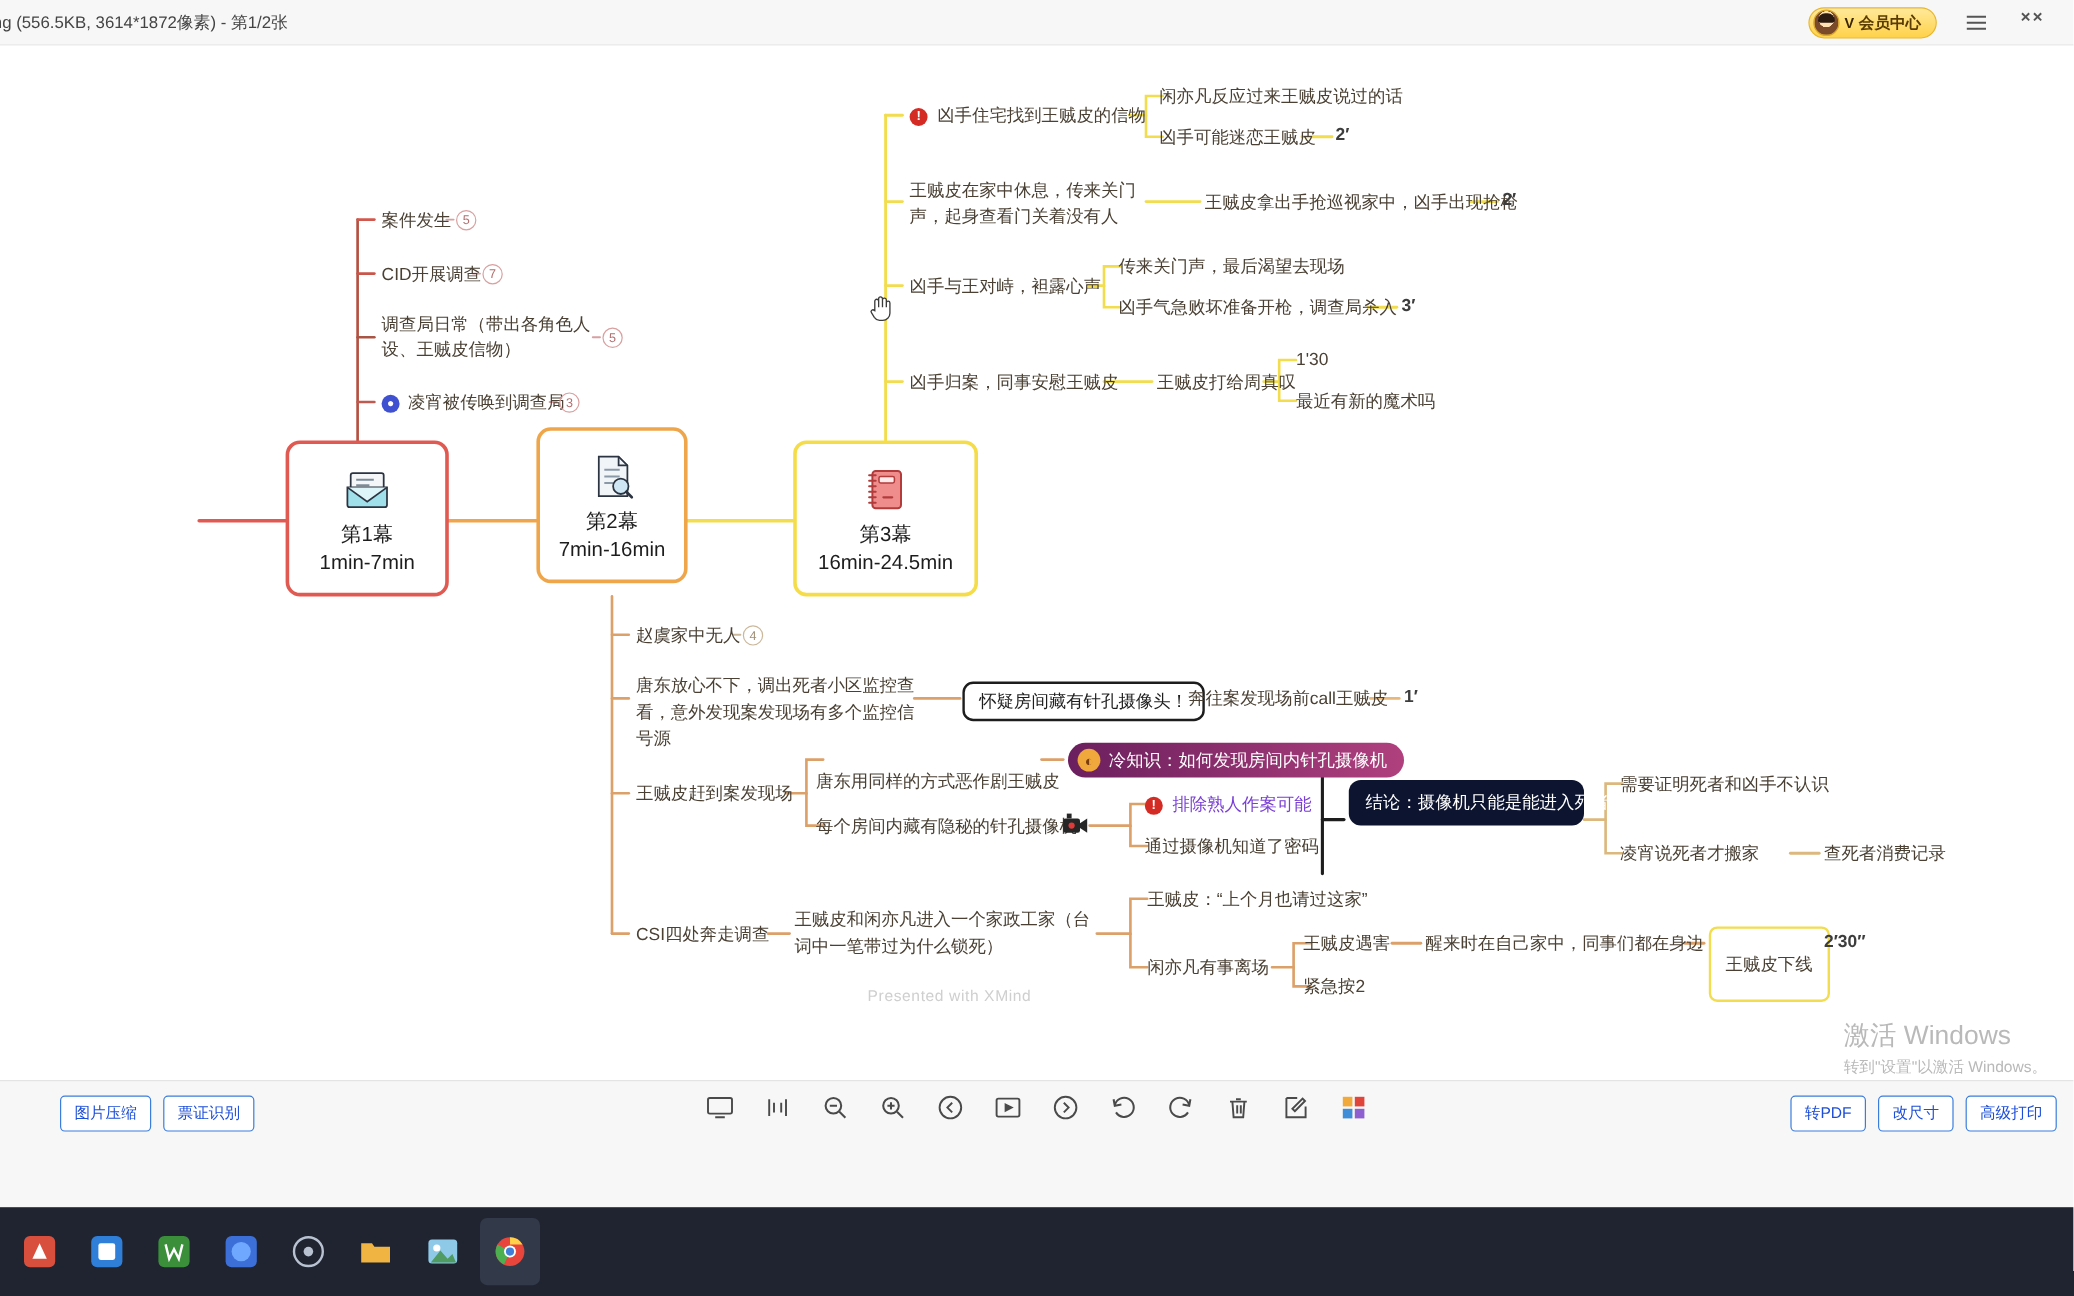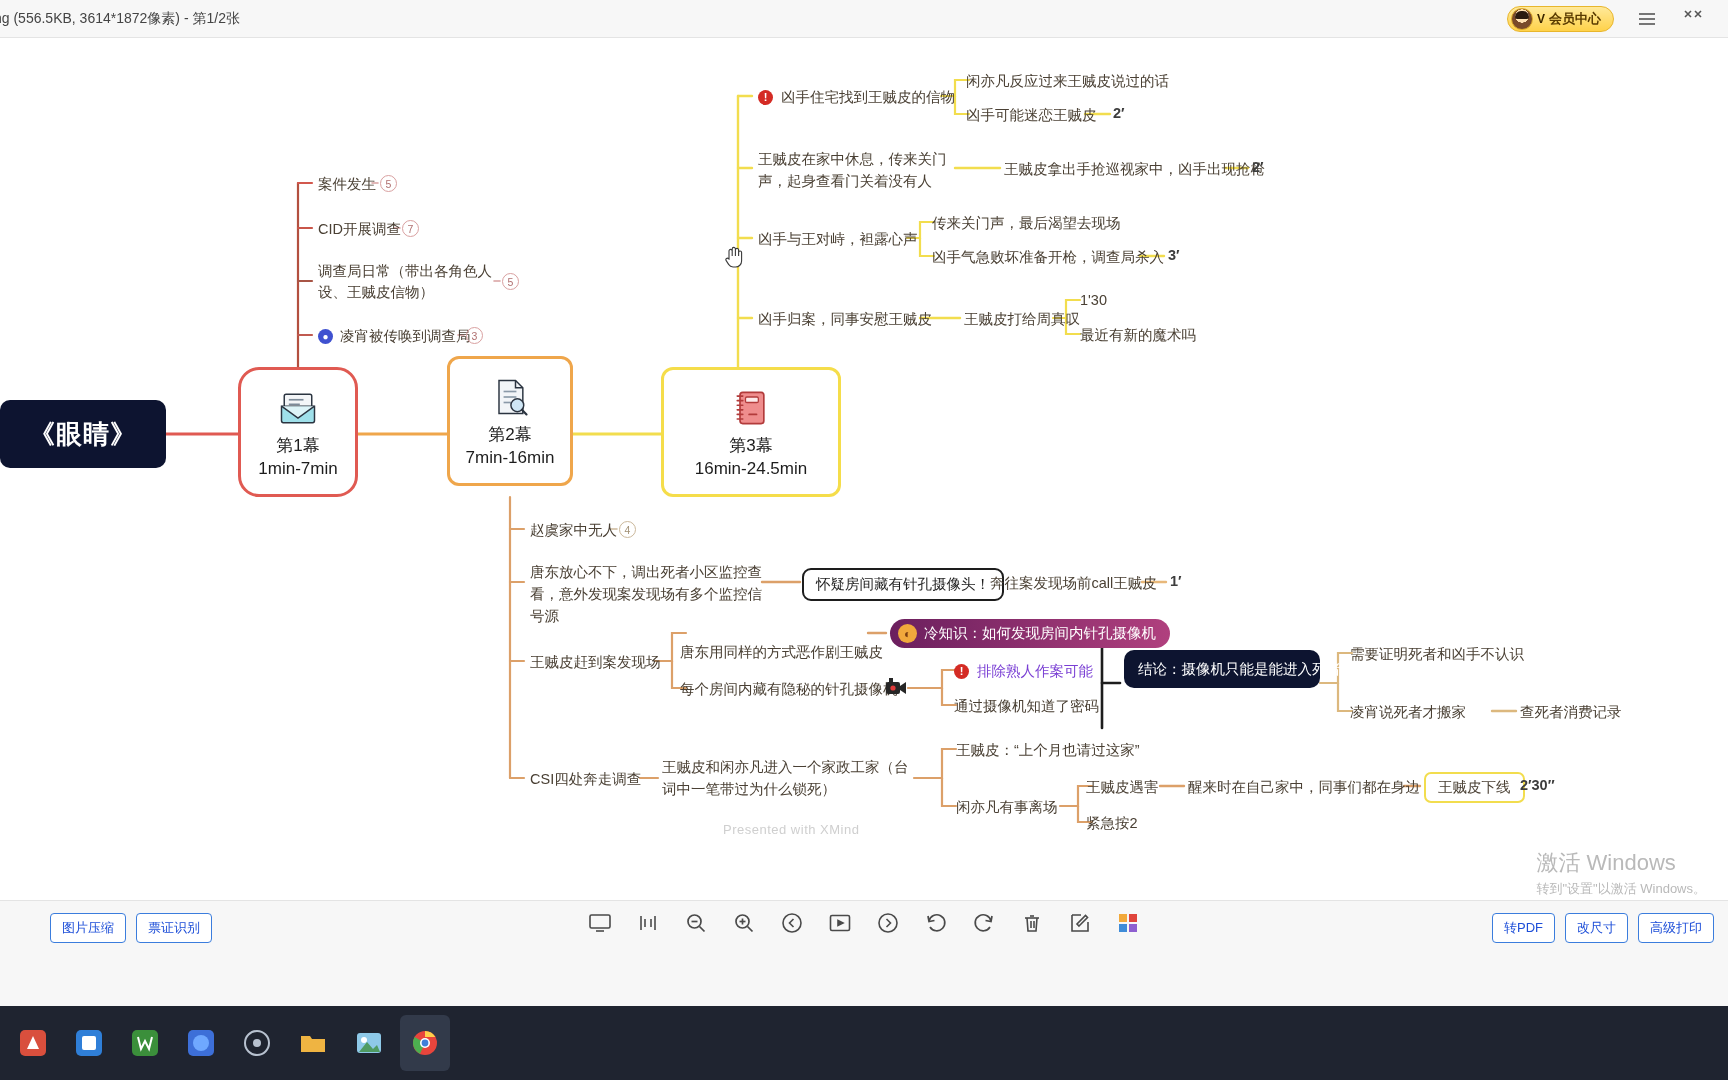--- a/index.html
+++ b/index.html
@@ -64,23 +64,23 @@
   
   .act {
     background:#fff; border:3px solid #e05a52; border-radius:12px;
     display:flex; flex-direction:column; align-items:center; justify-content:center;
     gap:2px; padding:8px 10px;
   }
   .act .act-ic { width:44px; height:44px; margin-bottom:2px; }
   .act .act-t1 { font-size:17px; color:#1d1d1d; }
   .act .act-t2 { font-size:17px; color:#1d1d1d; }
 
-  #act1 { left:238px; top:329px; width:120px; height:130px; border-color:#e05a52;border-radius:21px; }
+  #act1 { left:238px; top:329px; width:136px; height:130px; border-color:#e05a52; }
   #act2 { left:447px; top:318px; width:126px; height:130px; border-color:#efa64b; }
-  #act3 { left:661px; top:329px; width:180px; height:130px; border-color:#f5dd4a; }
+  #act3 { left:661px; top:329px; width:154px; height:130px; border-color:#f5dd4a;border-radius:11px; }
 
   
   .leaf { font-size:14.5px; color:#4a4034; line-height:1.45; }
   .leaf.two { white-space:normal; }
 
   
   .badge-circle{
     display:inline-flex; align-items:center; justify-content:center;
     width:17px;height:17px;border-radius:50%;
     border:1px solid #d9a0a0; color:#b07070; font-size:10.5px;
@@ -112,21 +112,21 @@
   .pill-purple .pp-ic{
     width:19px;height:19px;border-radius:50%;background:#f0a83c;color:#7a3d10;
     font-size:12px;display:flex;align-items:center;justify-content:center;flex:0 0 auto;
   }
   .box-dark{
     background:#0d1430; color:#fff; border-radius:10px;
     padding:9px 14px; font-size:14.5px; line-height:1.38; text-align:center;
   }
   .pill-yellow{
     border:2px solid #f2dd4e; border-radius:7px; background:#fff;
-    padding:4px 12px; font-size:14.5px; color:#4a4034;
+    padding:20px 12px; font-size:14.5px; color:#4a4034;
   }
   .txt-purple{ color:#7a3fd4; }
 
   .time-lbl{ font-size:14.5px; color:#3d3d3d; font-weight:bold; }
 
   
   #cursor{ position:absolute; left:724px; top:205px; width:22px;height:26px; }
 
   .watermark{
     position:absolute; left:723px; top:784px;
@@ -274,21 +274,20 @@
         <path d="M914,740 L942,740 L942,711 L956,711" stroke="#dca069" stroke-width="2.2"></path>
         <path d="M942,740 L942,768 L956,768" stroke="#dca069" stroke-width="2.2"></path>
         <path d="M1060,768 L1078,768 L1078,748 L1092,748" stroke="#dca069" stroke-width="2.2"></path>
         <path d="M1078,768 L1078,784 L1092,784" stroke="#dca069" stroke-width="2.2"></path>
         <path d="M1160,748 L1184,748" stroke="#dca069" stroke-width="2.4"></path>
         <path d="M1404,748 L1420,748" stroke="#dca069" stroke-width="2.4"></path>
         <path d="M1492,748 L1516,748" stroke="#dca069" stroke-width="2.4"></path>
       </g>
     </svg>
 
-    <div class="node root-node">《眼睛》</div>
 
     <div class="node act" id="act1">
       <svg class="act-ic" viewBox="0 0 48 48">
         <rect x="9" y="9" width="30" height="18" rx="2" fill="#f4f6f8" stroke="#2b3440" stroke-width="1.6"></rect>
         <g stroke="#7d8b99" stroke-width="1.8">
             <line x1="14" y1="15" x2="30" y2="15"></line>
             <line x1="14" y1="20" x2="26" y2="20"></line>
           </g>
         <path d="M6 22 h36 v16 a2 2 0 0 1 -2 2 H8 a2 2 0 0 1 -2 -2 z" fill="#9fe0ea" stroke="#2b3440" stroke-width="1.6"></path>
         <path d="M6 22 L24 35 L42 22" fill="#ddf4f8" stroke="#2b3440" stroke-width="1.6"></path>

